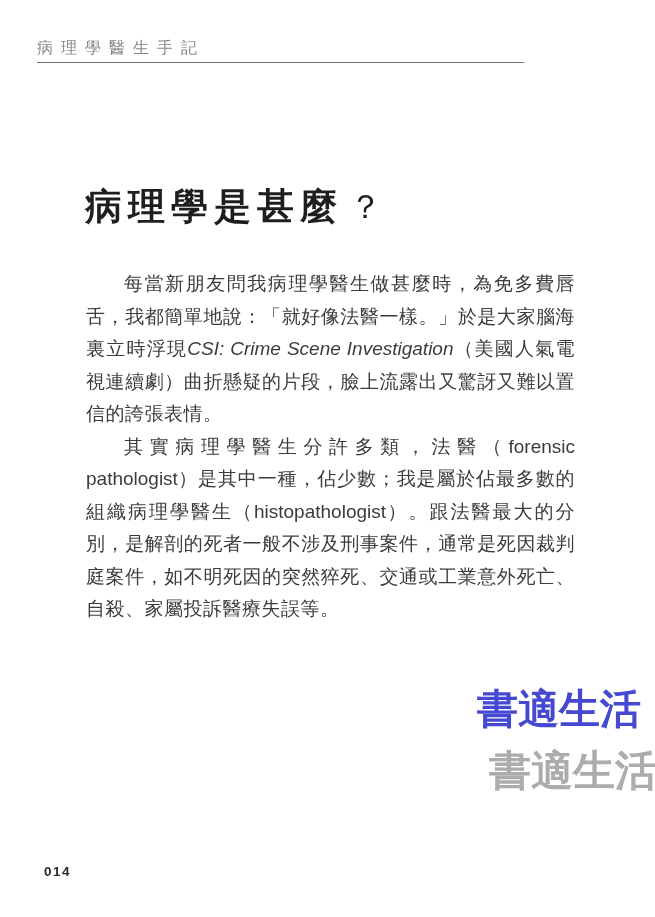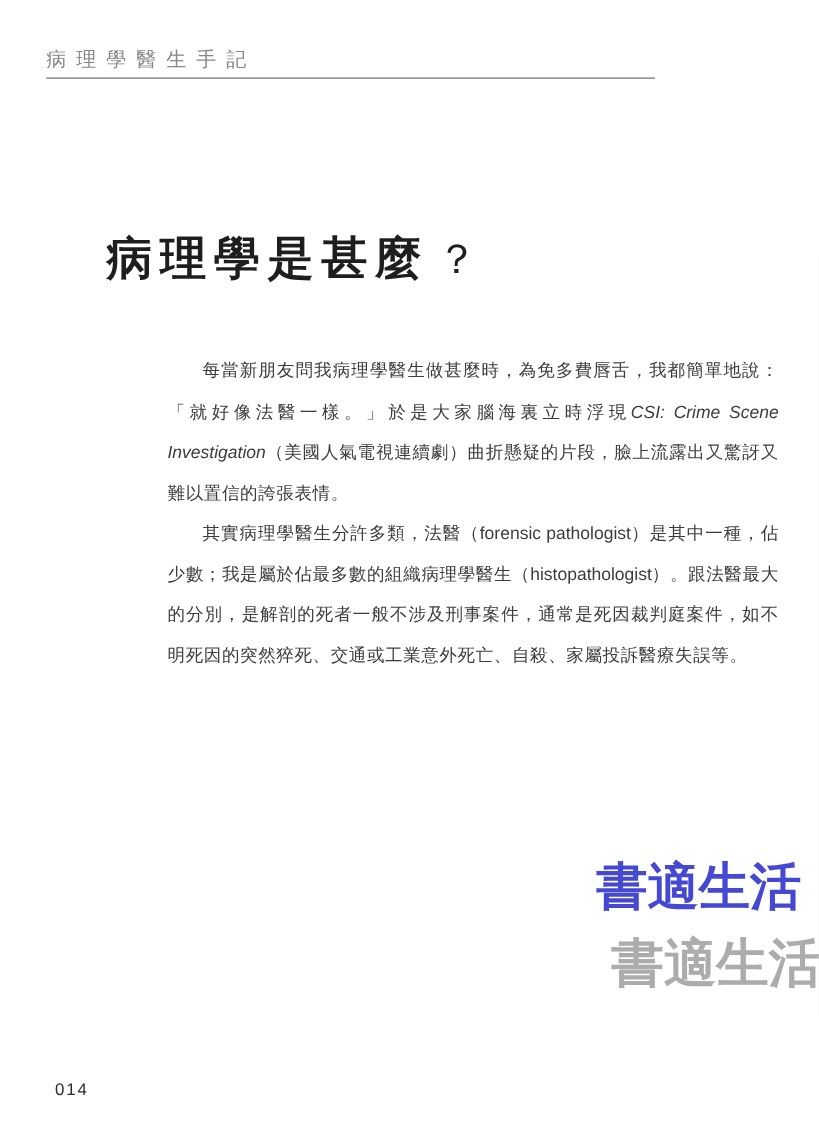--- a/index.html
+++ b/index.html
@@ -41,44 +41,43 @@
     color:var(--title-text);
     white-space:nowrap;
   }
   .chapter-title .qmark{
     font-weight:500;
     font-size:33px;
     margin-left:6px;
     vertical-align:1px;
   }
   .body-text{
-    position:absolute;left:86px;top:280px;
+    position:absolute;left:86px;top:268px;
     width:489px;
-    font-size:14px;
+    font-size:19px;
     line-height:32.5px;
     letter-spacing:0.5px;
     color:var(--body-text);
     text-align:justify;
-    margin-left:48px;
   }
   .body-text p{
     margin:0;
     text-indent:2em;
   }
   .body-text .latin{
     letter-spacing:0;
   }
   .body-text .italic{
     font-style:italic;
     letter-spacing:0;
   }
   .page-number{
     position:absolute;left:44px;top:864px;
     font-size:13.5px;
-    font-weight:400;
+    font-weight:700;
     letter-spacing:1.5px;
     color:#2b2b2b;
   }
   .watermark{
     position:absolute;
     font-family:"DejaVu Serif",serif;
     white-space:nowrap;
     pointer-events:none;
     font-weight:bold;
   }

